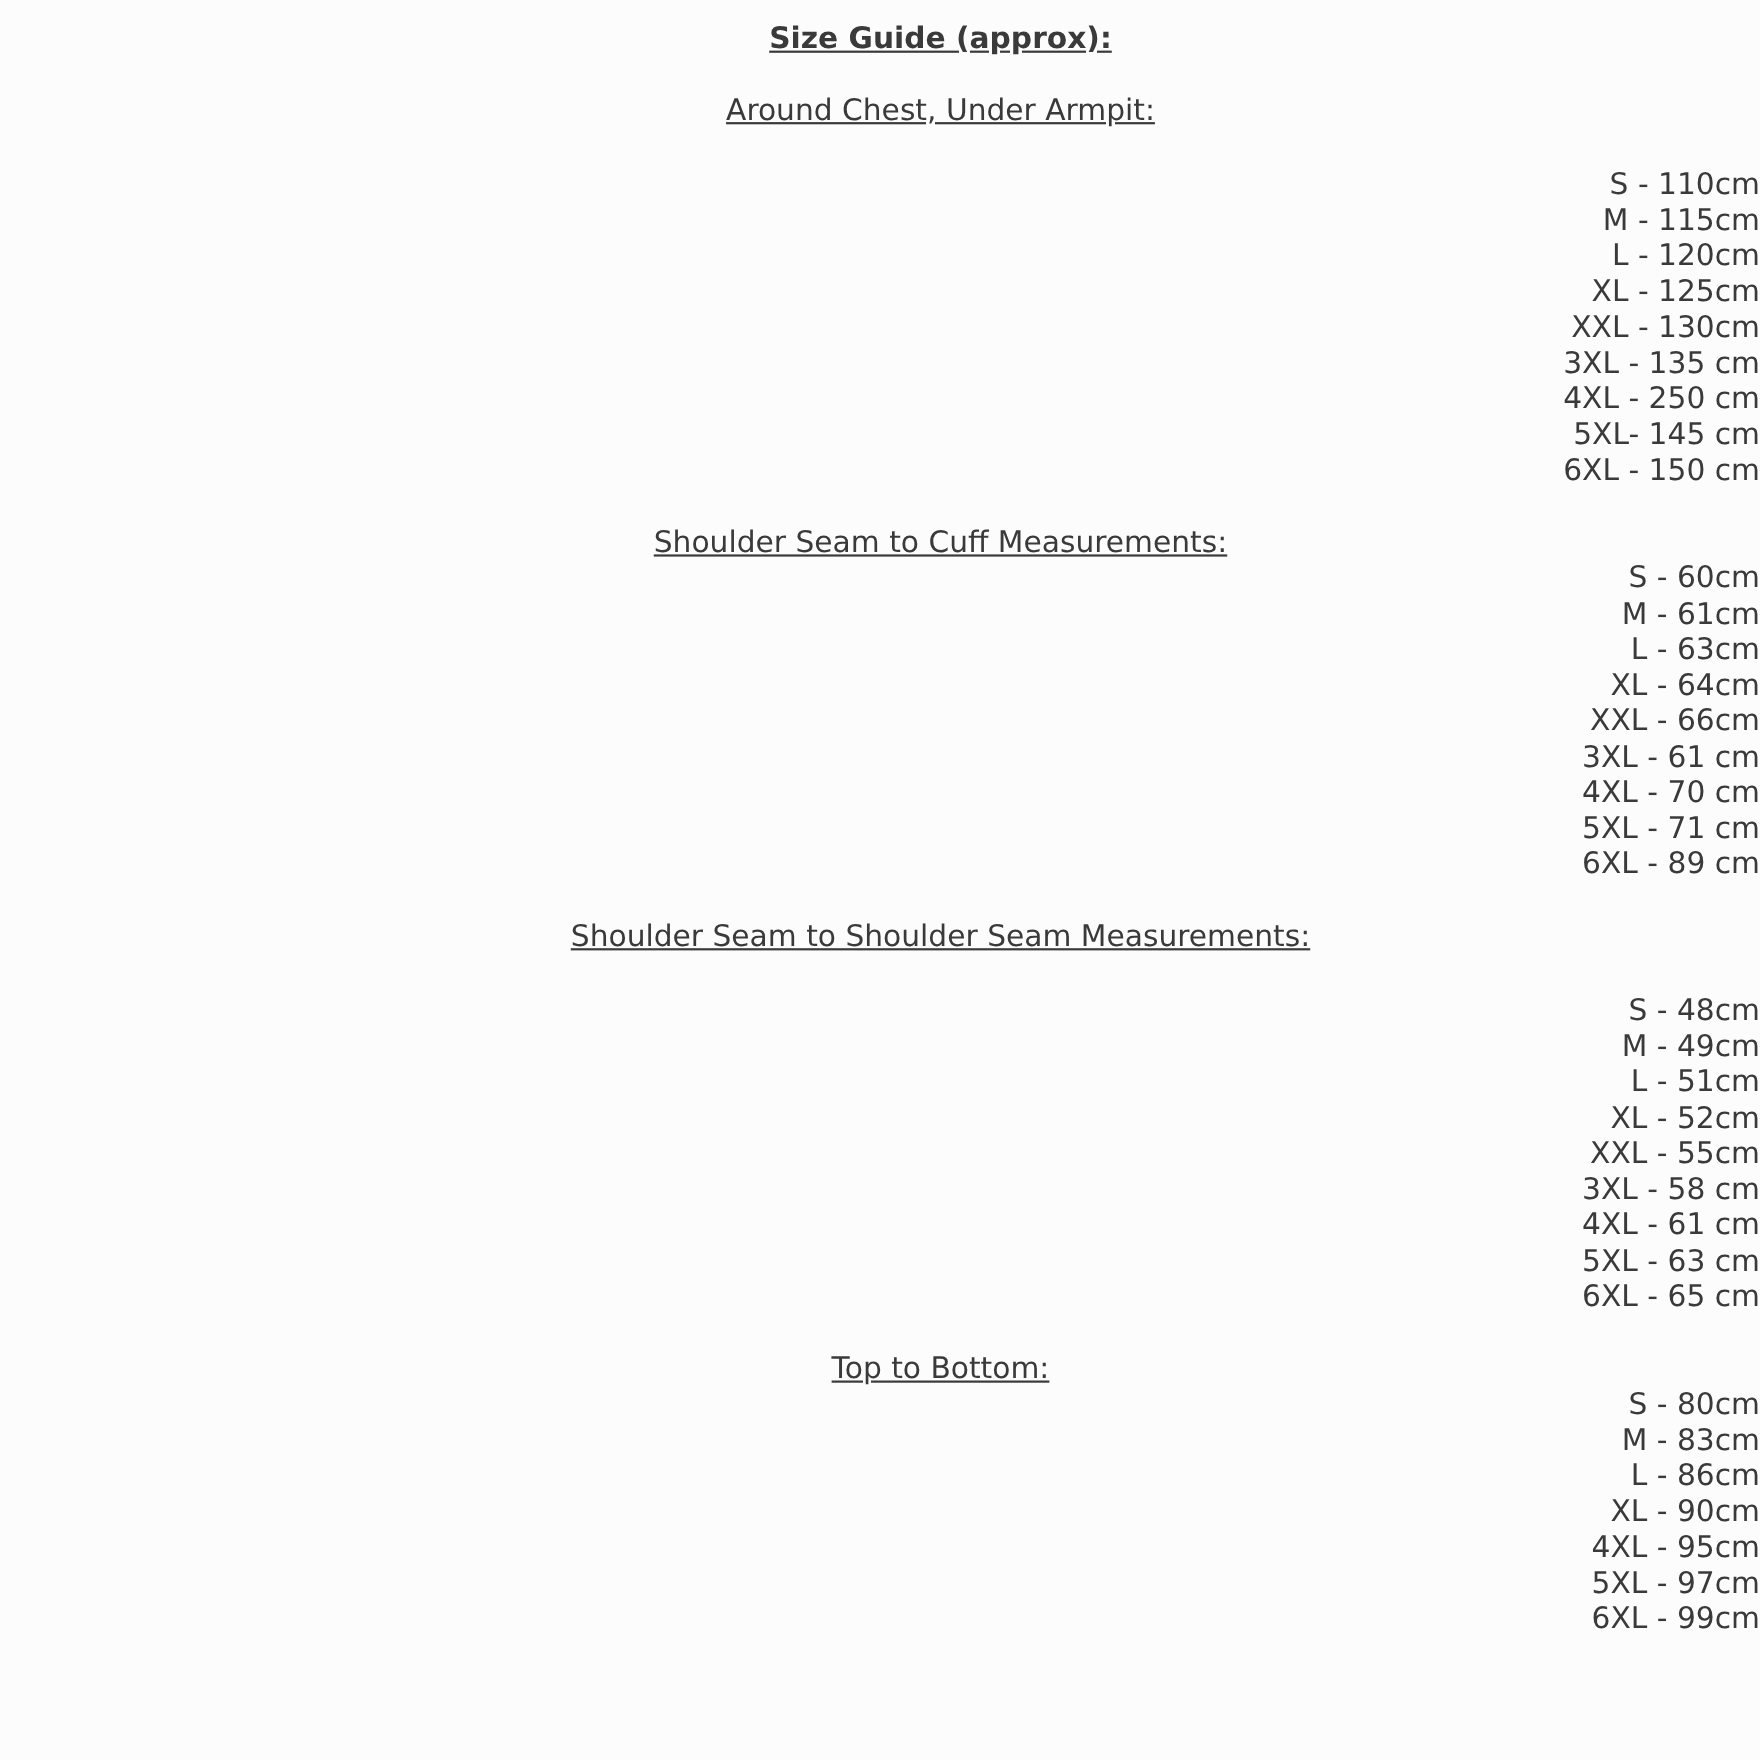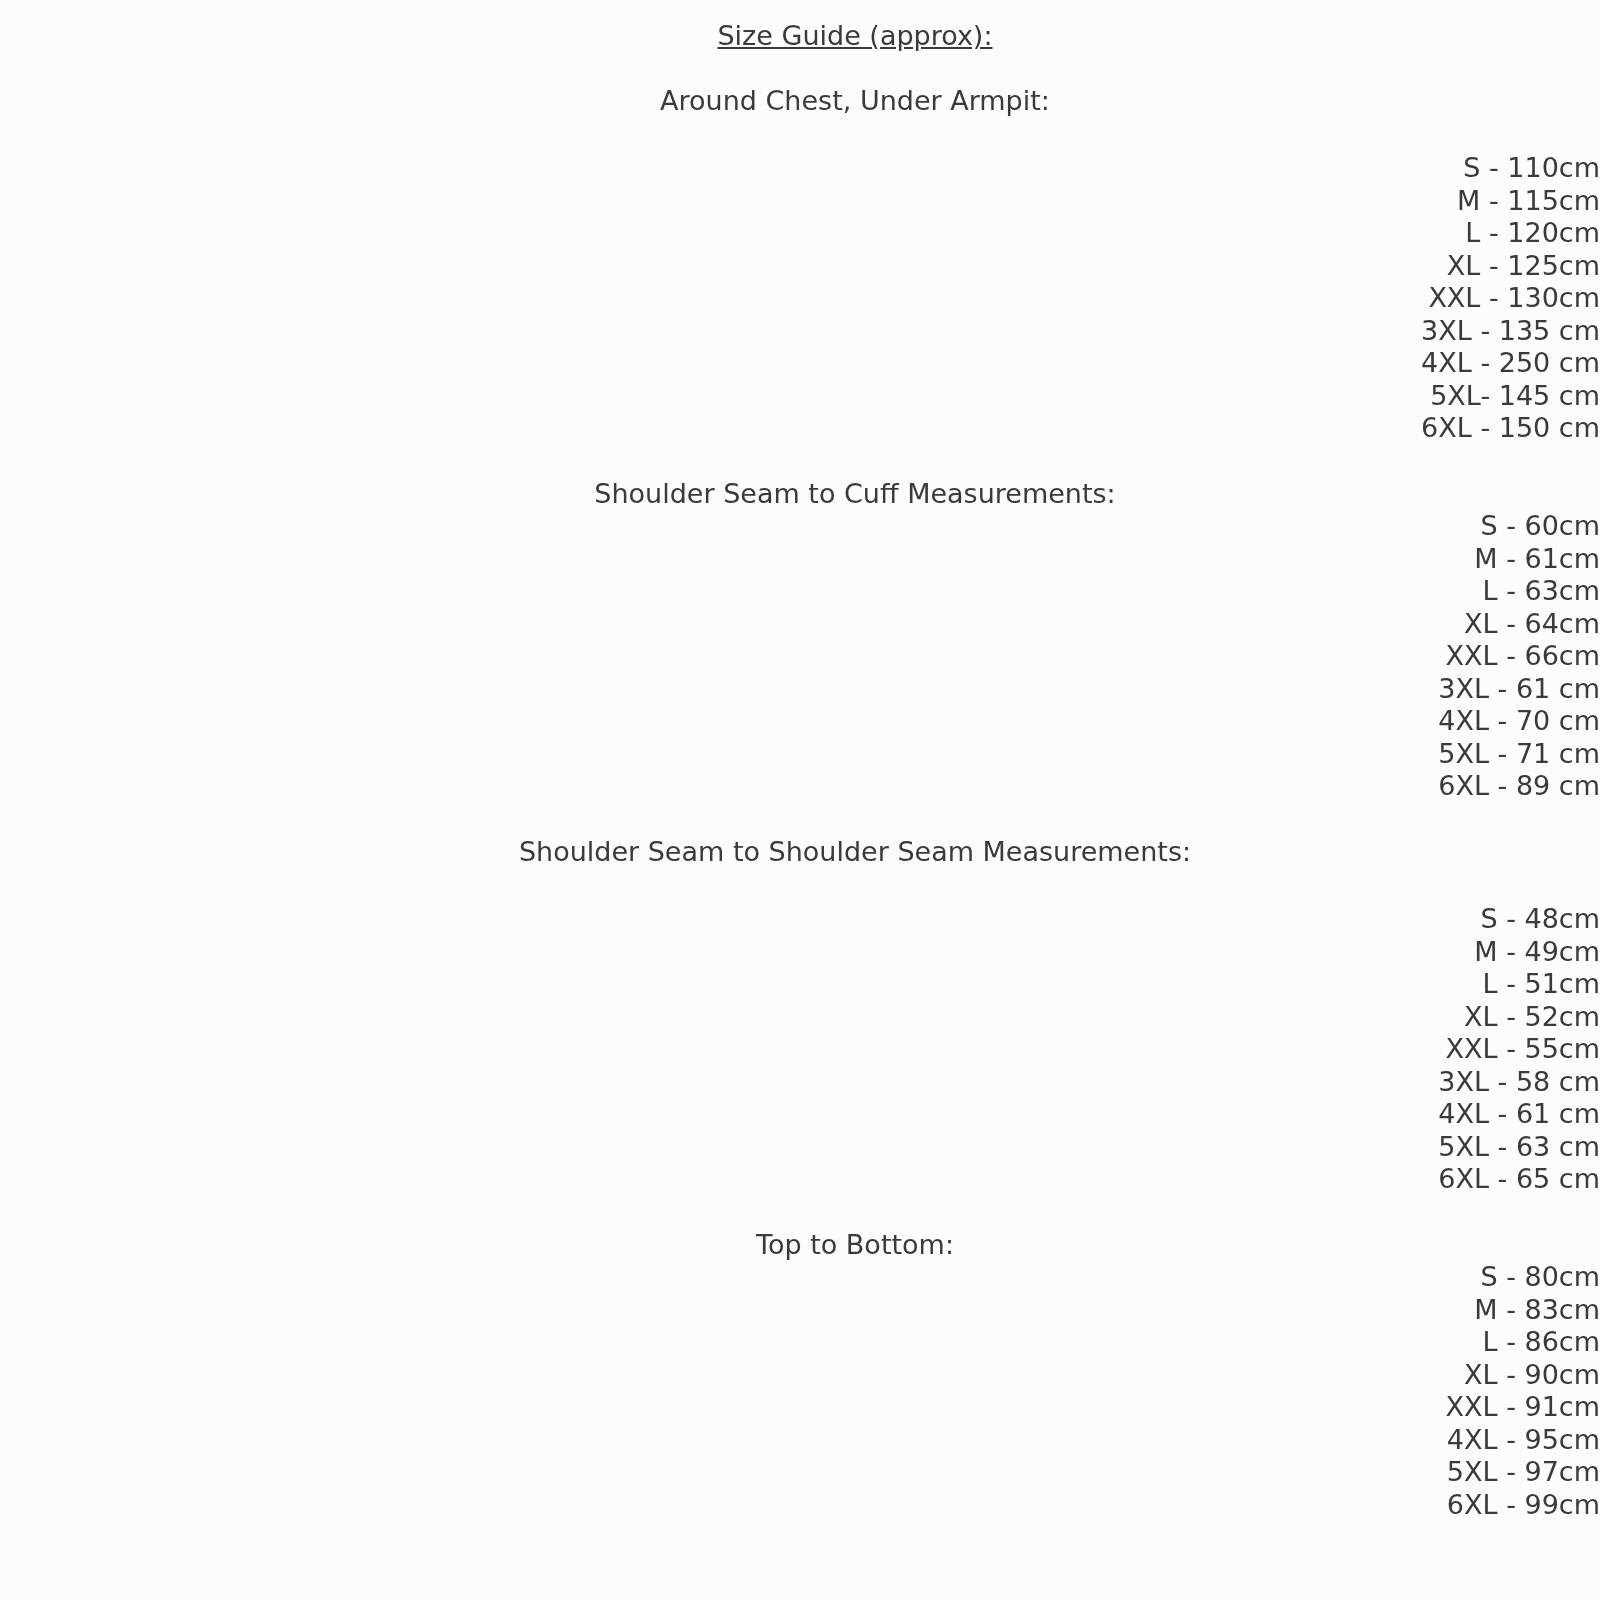--- a/index.html
+++ b/index.html
@@ -14,30 +14,31 @@
     overflow: hidden;
   }
   .doc {
     box-sizing: border-box;
     width: 1600px;
     padding: 20px 0 0 110px; 
     text-align: center;
   }
   .title {
     font-size: 27px;
-    font-weight: 400;
+    font-weight: 700;
     text-decoration: underline;
     margin: 0 0 32px 0;
   }
   .section { margin: 0 0 33px 0; }
   .section:last-child { margin-bottom: 0; }
   .heading {
     font-size: 27px;
     font-weight: 400;
     margin: 0;
+    text-decoration: underline;
   }
   .section[data-gap="true"] .heading { margin-bottom: 35px; }
   .line { white-space: pre; text-align: right; }
 </style>
 </head>
 <body>
 
 <div class="doc">
   <h1 class="title">Size Guide (approx):</h1>
 
@@ -120,21 +121,20 @@
         <div>
 
             <div class="line">S - 80cm</div>
 
             <div class="line">M - 83cm</div>
 
             <div class="line">L - 86cm</div>
 
             <div class="line">XL - 90cm</div>
 
-            <div class="line">XXL - 91cm</div>
 
 
             <div class="line">4XL - 95cm</div>
 
             <div class="line">5XL - 97cm</div>
 
             <div class="line">6XL - 99cm</div>
           </div>
       </section>
     </div>

